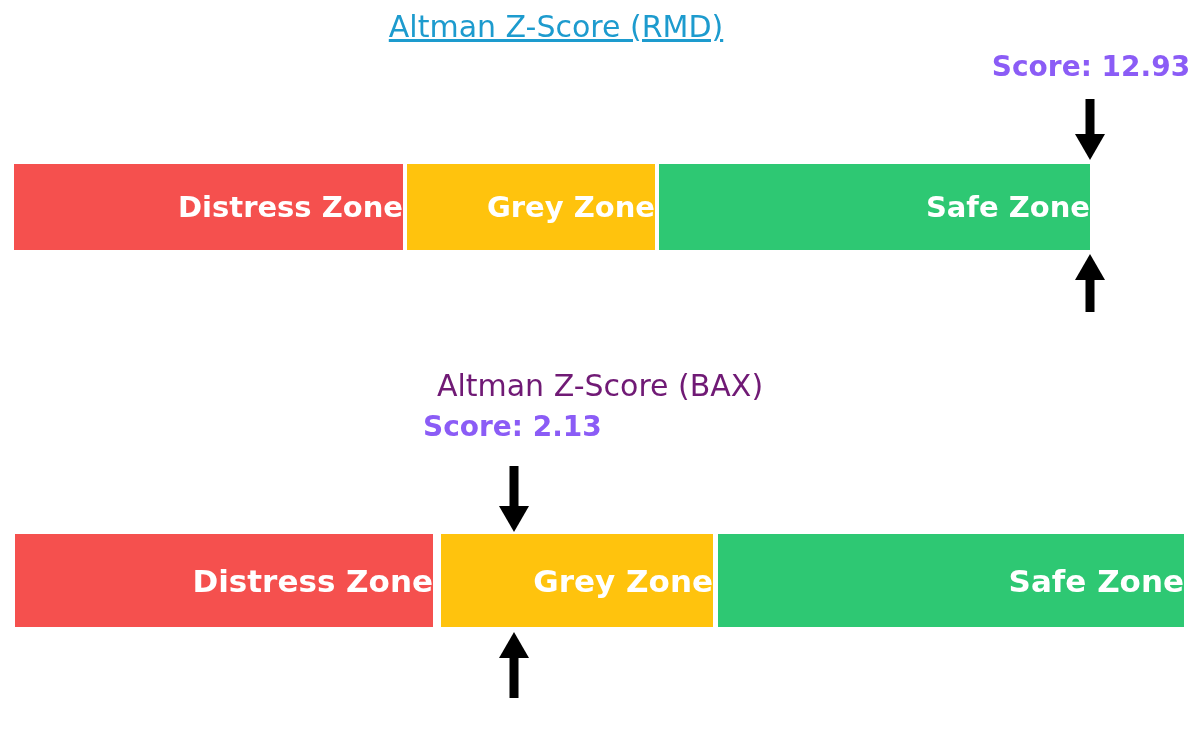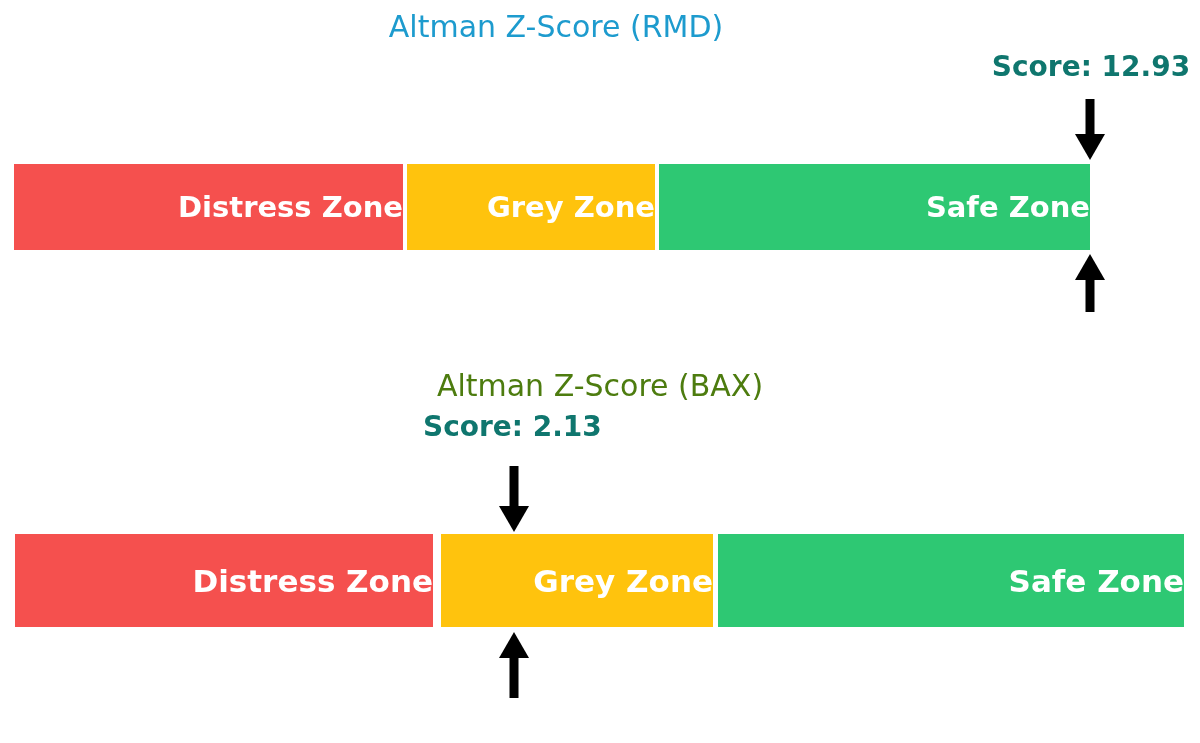--- a/index.html
+++ b/index.html
@@ -26,21 +26,21 @@
   }
   .title-1 { left: 556px; top: 9px; }
   .title-2 { left: 600px; top: 368px; }
 
   
   .score-label {
     position: absolute;
     white-space: nowrap;
     font-size: 28px;
     font-weight: 700;
-    color: #0f766e;
+    color: #8b5cf6;
   }
   .score-1 { left: 1091px; top: 50px; transform: translateX(-50%); }
   .score-2 { left: 423px; top: 410px; text-align: right; }
 
   
   .zone-seg {
     position: absolute;
     display: flex;
     align-items: center;
     justify-content: flex-end;
@@ -88,21 +88,21 @@
   .a1-up   { left: 1075px; top: 254px; height: 58px; }
   .a2-down { left: 499px;  top: 466px; height: 66px; }
   .a2-up   { left: 499px;  top: 632px; height: 66px; }
 </style>
 </head>
 <body>
 
 <div id="canvas">
 
   <section>
-    <div class="chart-title title-1" style="color: rgb(29, 155, 206);">Altman Z-Score (RMD)</div>
+    <div class="chart-title title-1" style="color: rgb(29, 155, 206); text-decoration: underline;">Altman Z-Score (RMD)</div>
 
     <div class="score-label score-1">Score: 12.93</div>
 
     <div class="arrow arrow-down a1-down">
       <div class="shaft"></div>
       <div class="head"></div>
     </div>
 
     <div class="bar1">
       <div class="zone-seg b1-distress" style="background-color: rgb(245, 80, 78);">
@@ -116,21 +116,21 @@
       </div>
     </div>
 
     <div class="arrow arrow-up a1-up">
       <div class="head"></div>
       <div class="shaft"></div>
     </div>
   </section>
 
   <section>
-    <div class="chart-title title-2" style="color: #4d7c0f;">Altman Z-Score (BAX)</div>
+    <div class="chart-title title-2" style="color: #701a75;">Altman Z-Score (BAX)</div>
 
     <div class="score-label score-2">Score: 2.13</div>
 
     <div class="arrow arrow-down a2-down">
       <div class="shaft"></div>
       <div class="head"></div>
     </div>
 
     <div class="bar2">
       <div class="zone-seg b2-distress" style="background-color: rgb(245, 80, 78);">

